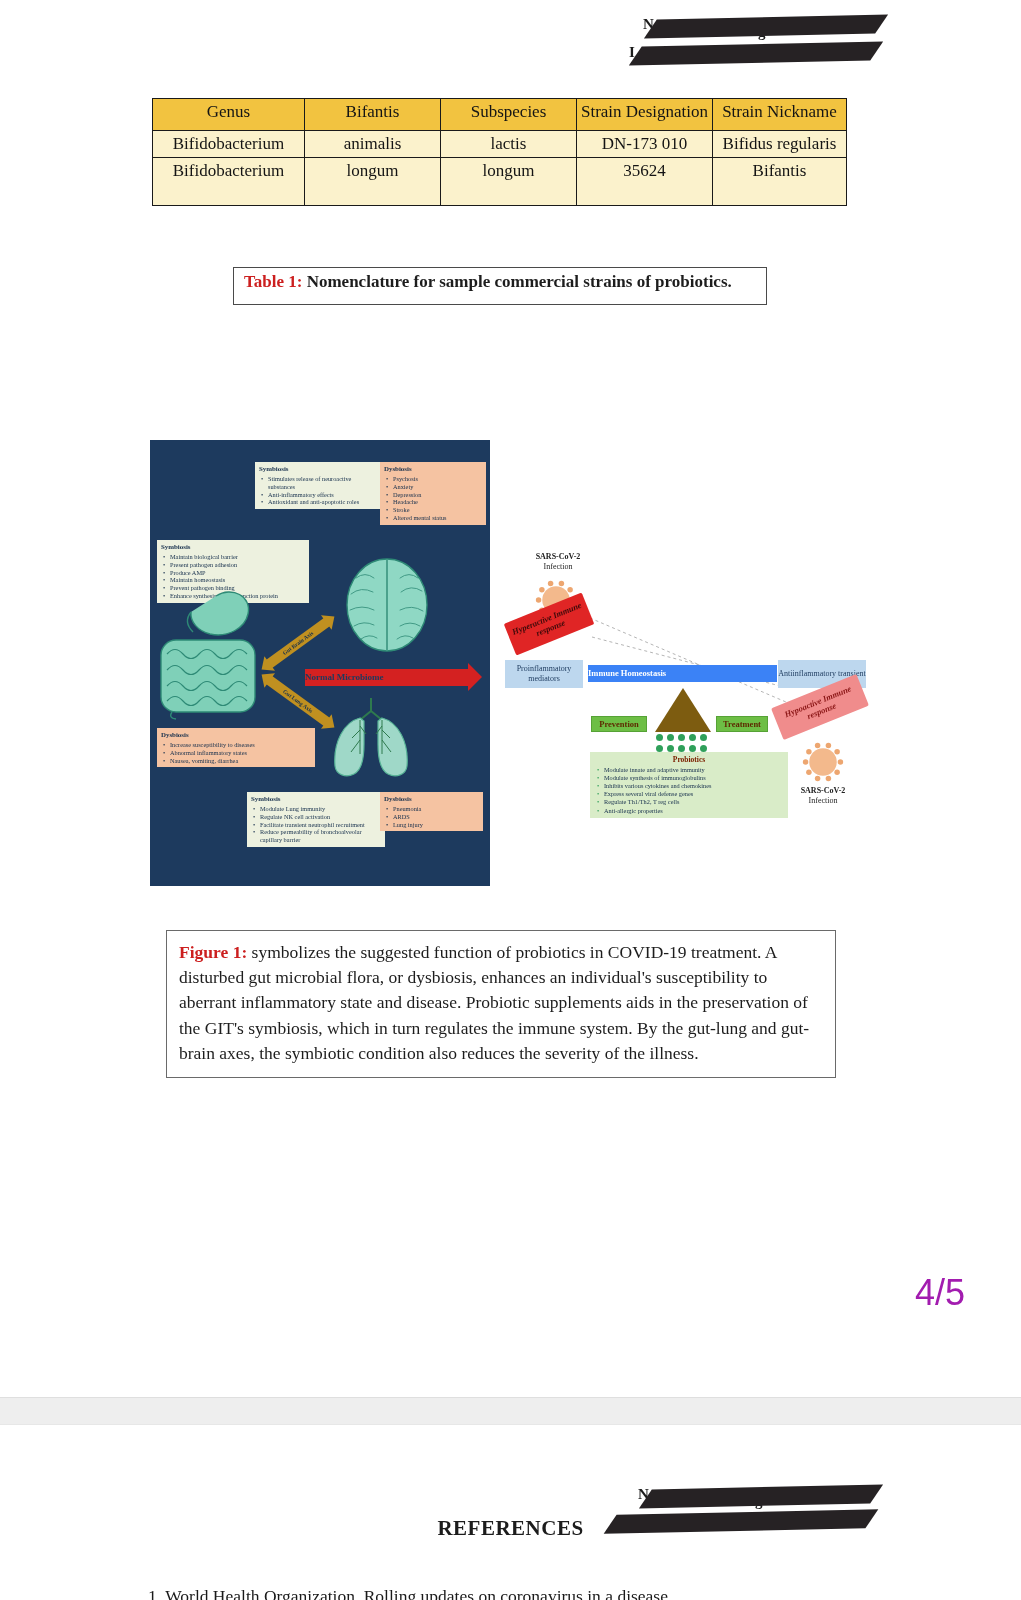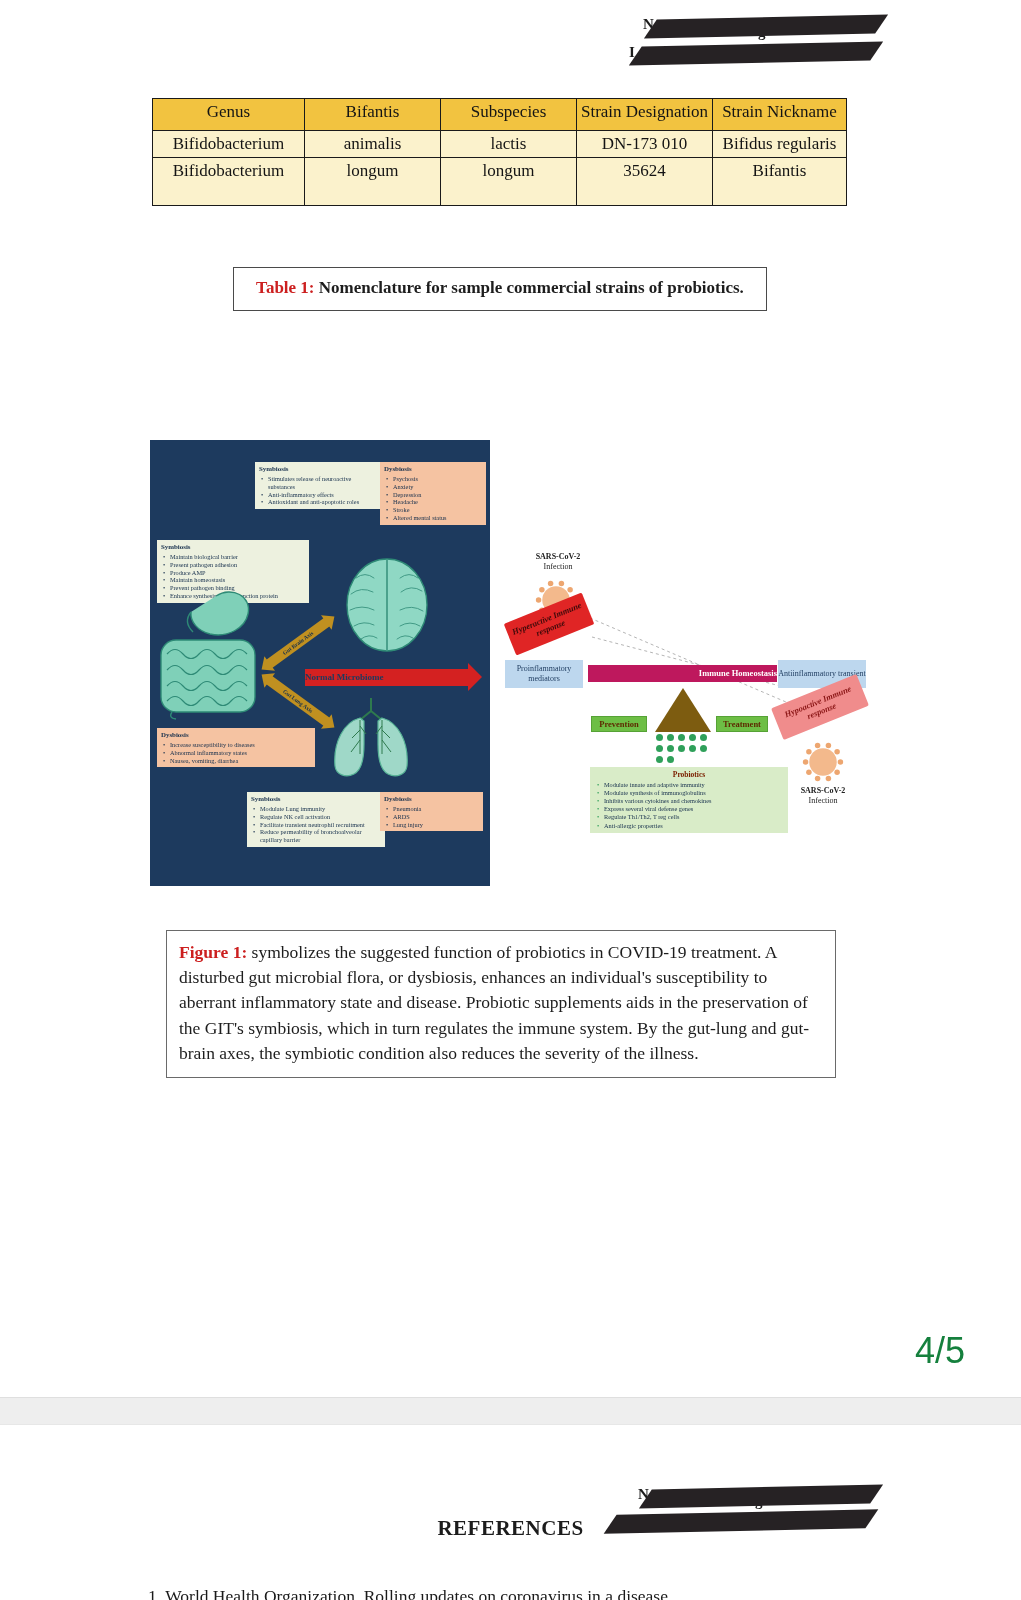--- a/index.html
+++ b/index.html
@@ -19,22 +19,22 @@
   .doc-table th{background:#f2c340;font-weight:400;}
   .doc-table td{background:#fbf2cc;}
   .doc-table thead tr{height:32px;}
   .doc-table tbody tr:nth-child(1){height:25px;}
   .doc-table tbody tr:nth-child(2){height:48px;}
   .doc-table tbody tr:nth-child(3){height:24px;}
 
   
   .cap-box{position:absolute;background:#fff;border:1.6px solid #4a4a4a;color:#1d1d1d;}
   .cap-label{color:#cc1f1f;font-weight:700;}
-  #table-caption{left:233px;top:267px;width:512px;padding:7px 10px 9px 10px;
-                 font:700 17px/1.5 "Liberation Serif",serif;text-align:center;}
+  #table-caption{left:233px;top:267px;width:512px;padding:1px 10px 9px 10px;
+                 font:700 17px/1.5 "Liberation Serif",serif;}
   #figure-caption{left:166px;top:930px;width:644px;padding:9px 12px 11px 12px;
                  font:400 17.5px/1.44 "Liberation Serif",serif;border-color:#6a6a6a;}
 
   
   #figure{position:absolute;left:150px;top:440px;width:718px;height:446px;}
   #navy-panel{position:absolute;left:0;top:0;width:340px;height:446px;background:#1d3a5e;}
   .fbox{position:absolute;padding:3px 4px 3px 4px;color:#17304d;
         font:400 6.3px/1.26 "Liberation Serif",serif;}
   .fbox b{display:block;font-size:6.9px;margin-bottom:1px;}
   .fbox ul{margin:0;padding:0;list-style:none;}
@@ -59,40 +59,40 @@
   .sars{position:absolute;text-align:center;color:#222;font:700 8px/1.3 "Liberation Serif",serif;}
   .sars span{display:block;font-weight:400;}
   .rot{position:absolute;display:flex;align-items:center;justify-content:center;text-align:center;
        font:italic 700 8.5px/1.12 "Liberation Serif",serif;border-radius:2px;}
   #hyperactive{left:357px;top:167px;width:84px;height:34px;background:#e02525;color:#3d0a0a;
        transform:rotate(-22deg);}
   #hypoactive{left:624px;top:250px;width:92px;height:34px;background:#f08c8c;color:#8b1616;
        transform:rotate(-22deg);}
   .med{position:absolute;background:#bdd7ee;color:#1d3a5e;display:flex;align-items:center;
        justify-content:center;text-align:center;font:400 8px/1.2 "Liberation Serif",serif;}
-  .ihbar{position:absolute;left:438px;top:225px;width:189px;height:17px;background:#be185d;
-       color:#fff;text-align:right;font:700 8.5px/17px "Liberation Serif",serif;}
+  .ihbar{position:absolute;left:438px;top:225px;width:189px;height:17px;background:#3b82f6;
+       color:#fff;text-align:left;font:700 8.5px/17px "Liberation Serif",serif;}
   .fulcrum{position:absolute;left:505px;top:248px;width:0;height:0;
        border-left:28px solid transparent;border-right:28px solid transparent;
        border-bottom:44px solid #7d5c10;}
   .gbtn{position:absolute;background:#6dbe45;border:1px solid #56a236;color:#5d2a00;
        text-align:center;font:700 8.5px/14px "Liberation Serif",serif;}
   #dots{position:absolute;left:506px;top:294px;width:52px;display:flex;flex-wrap:wrap;gap:4px;}
   #dots i{width:7px;height:7px;border-radius:50%;background:#2fa05a;}
-  #probiotics-box{position:absolute;left:440px;top:327px;width:188px;background:#d9ecc8;
+  #probiotics-box{position:absolute;left:440px;top:312px;width:188px;background:#d9ecc8;
        padding:3px 5px;color:#17304d;font:400 6.3px/1.3 "Liberation Serif",serif;}
   #probiotics-box b{display:block;text-align:center;color:#7b2000;font-size:7.5px;margin-bottom:1px;}
   #probiotics-box ul{margin:0;padding:0;list-style:none;}
   #probiotics-box li{position:relative;padding-left:9px;}
   #probiotics-box li::before{content:"\2022";position:absolute;left:2px;color:#2fa05a;}
   .dash-overlay{position:absolute;left:340px;top:0;width:378px;height:446px;}
 
   
-  #page-indicator{position:absolute;left:905px;top:1330px;width:60px;text-align:right;
-       font:400 36px "Liberation Sans",sans-serif;color:#15803d;}
+  #page-indicator{position:absolute;left:905px;top:1272px;width:60px;text-align:right;
+       font:400 36px "Liberation Sans",sans-serif;color:#a21caf;}
   #page-gap{position:absolute;left:0;top:1397px;width:1021px;height:26px;background:#eeeeee;
        border-top:1px solid #dfdfdf;border-bottom:1px solid #e7e7e7;}
   #references-heading{position:absolute;left:0;top:1516px;width:1021px;text-align:center;
        font:700 21px "Liberation Serif",serif;color:#1c1c1c;letter-spacing:.5px;}
   #partial-ref{position:absolute;left:148px;top:1586px;width:780px;height:14px;overflow:hidden;
        font:400 17.5px "Liberation Serif",serif;color:#1a1a1a;}
   #partial-id{position:absolute;left:636px;top:1527px;width:230px;height:8px;overflow:hidden;z-index:2;}
   #partial-id span{display:block;margin-top:-8px;font:700 13px "Liberation Serif",serif;color:#222;}
 </style>
 </head>

